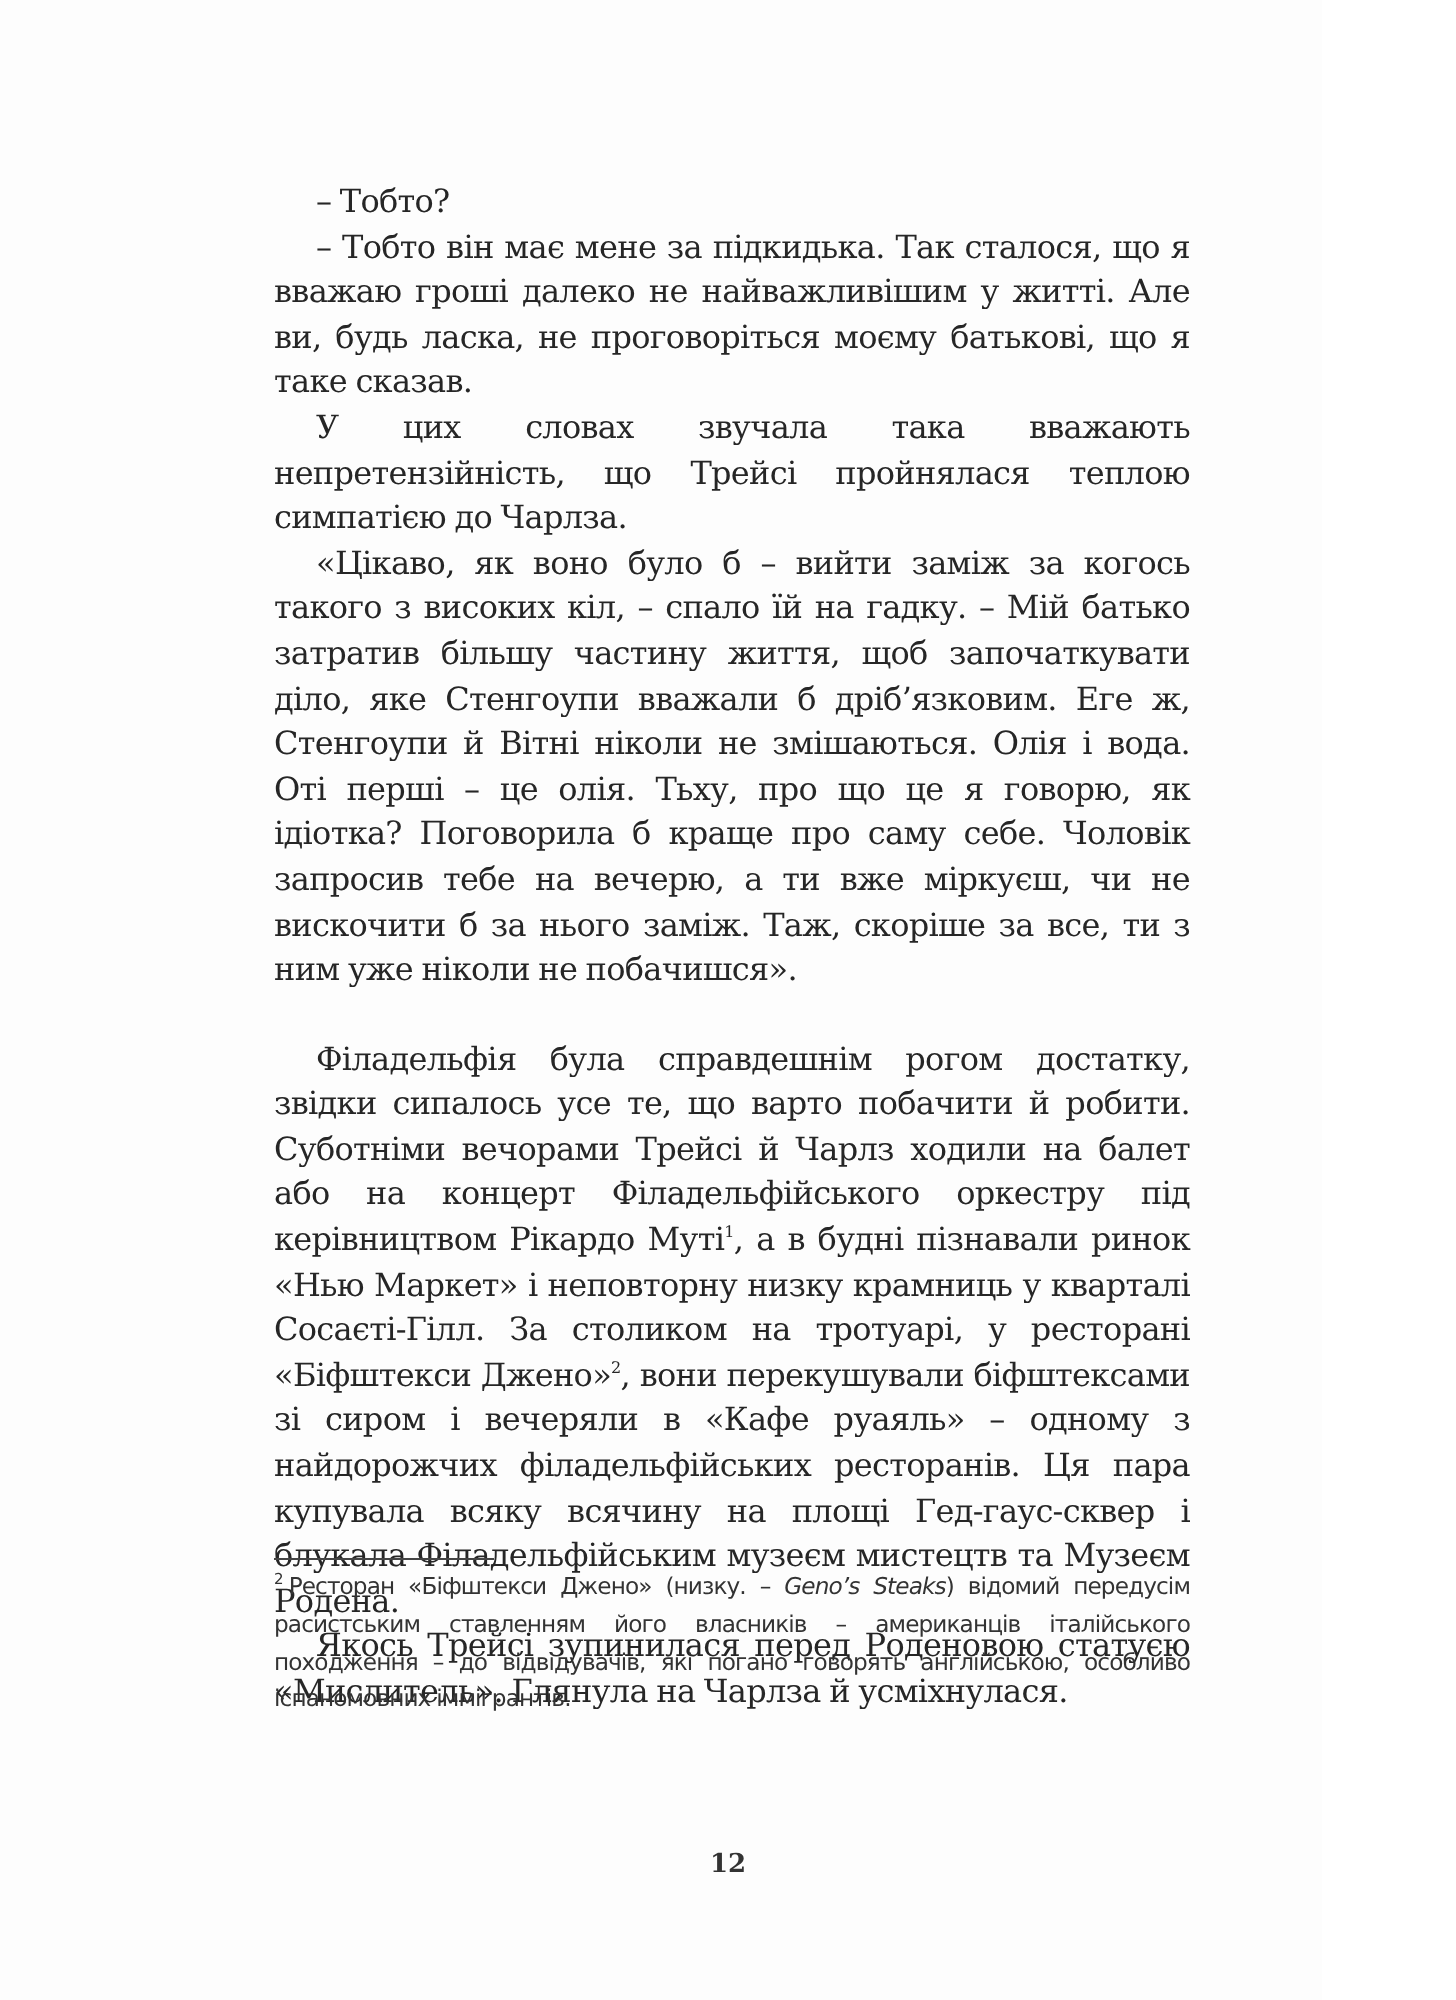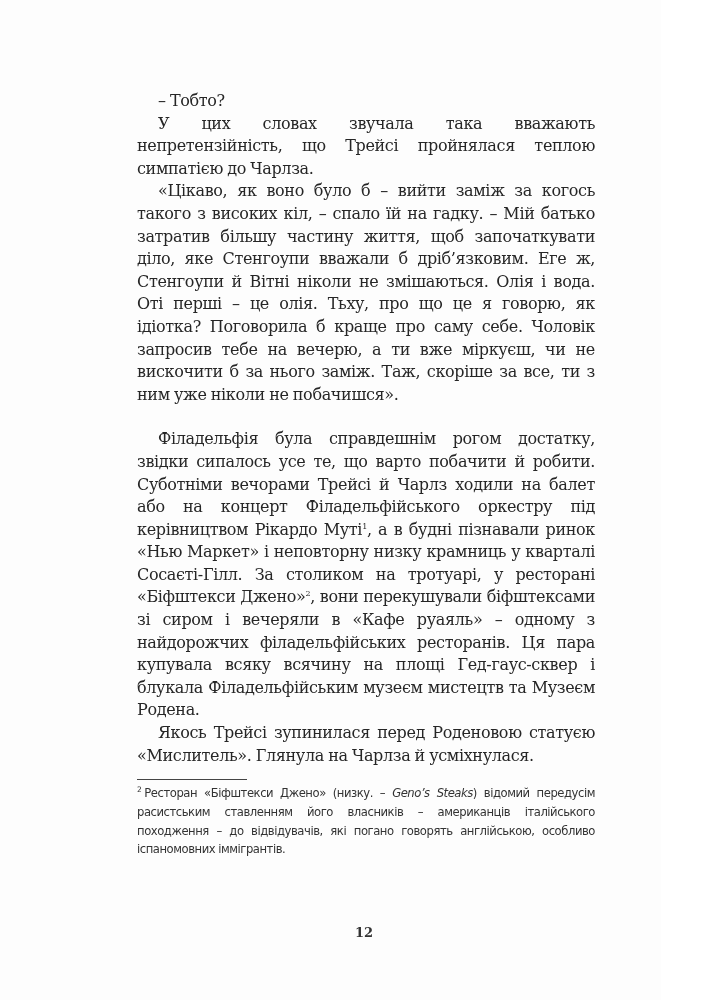--- a/index.html
+++ b/index.html
@@ -40,20 +40,21 @@
       font-family: "DejaVu Serif", "Liberation Serif", serif;
       font-size: 13px; font-weight: bold; color: #333;
     }
   </style>
 </head>
 <body>
 
 <div class="page">
   <div class="text-block">
     <p>– Тобто?</p>
+    <p>– Тобто він має мене за підкидька. Так сталося, що я вважаю гроші далеко не найважливішим у житті. Але ви, будь ласка, не проговоріться моєму батькові, що я таке сказав.</p>
     <p>У цих словах звучала така вважають непретензійність, що Трейсі пройнялася теплою симпатією до Чарлза.</p>
     <p>«Цікаво, як воно було б – вийти заміж за когось такого з високих кіл, – спало їй на гадку. – Мій батько затратив більшу частину життя, щоб започаткувати діло, яке Стенгоупи вважали б дріб’язковим. Еге ж, Стенгоупи й Вітні ніколи не змішаються. Олія і вода. Оті перші – це олія. Тьху, про що це я говорю, як ідіотка? Поговорила б краще про саму себе. Чоловік запросив тебе на вечерю, а ти вже міркуєш, чи не вискочити б за нього заміж. Таж, скоріше за все, ти з ним уже ніколи не побачишся».</p>
     <div class="section-break"></div>
     <p><span>Філадельфія була справдешнім рогом достатку, звідки сипалось усе те, що варто побачити й робити. Суботніми вечорами Трейсі й Чарлз ходили на балет або на концерт Філадельфійського оркестру під керівництвом Рікардо Муті</span><sup class="fn-ref">1</sup><span>, а в будні пізнавали ринок «Нью Маркет» і неповторну низку крамниць у кварталі Сосаєті-Гілл. За столиком на тротуарі, у ресторані «Біфштекси Джено»</span><sup class="fn-ref">2</sup><span>, вони перекушували біфштексами зі сиром і вечеряли в «Кафе руаяль» – одному з найдорожчих філадельфійських ресторанів. Ця пара купувала всяку всячину на площі Гед-гаус-сквер і блукала Філадельфійським музеєм мистецтв та Музеєм Родена.</span></p>
     <p>Якось Трейсі зупинилася перед Роденовою статуєю «Мислитель». Глянула на Чарлза й усміхнулася.</p>
   </div>
 
   <div class="footnote-rule"></div>
 
   <div class="footnotes">

